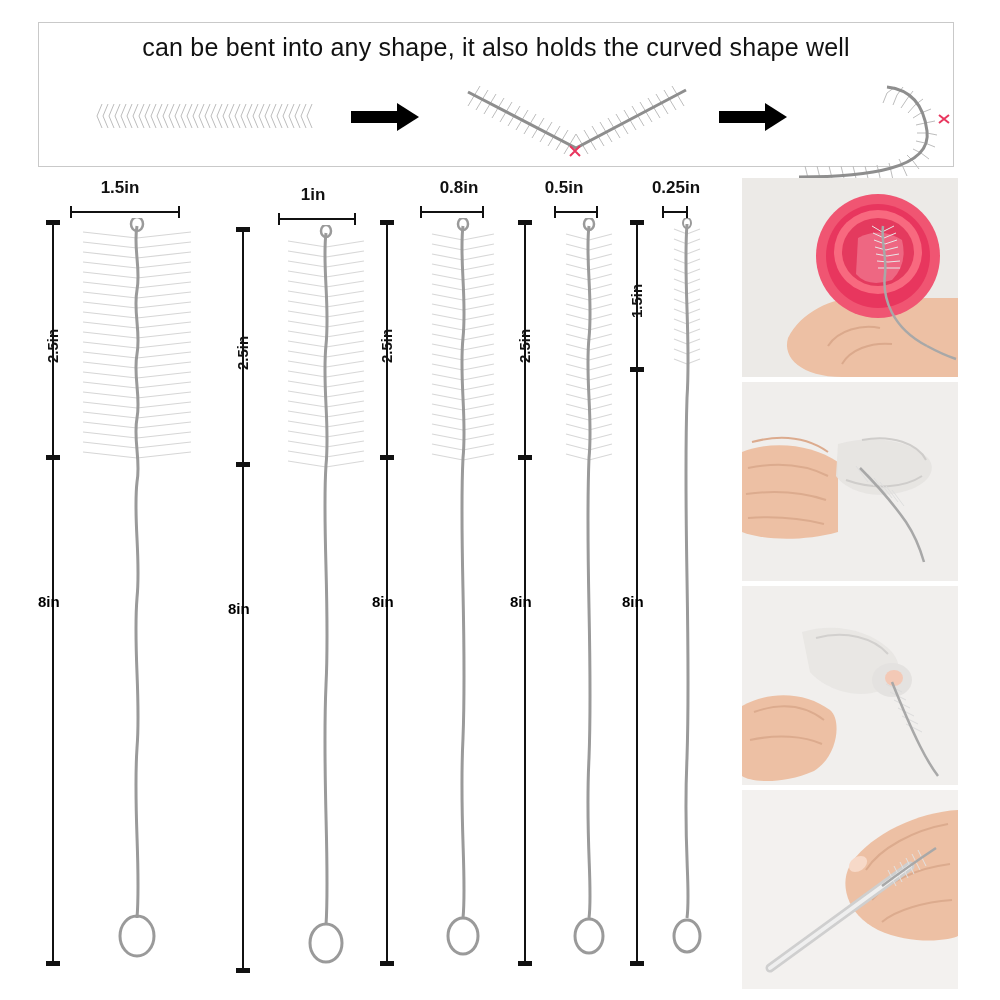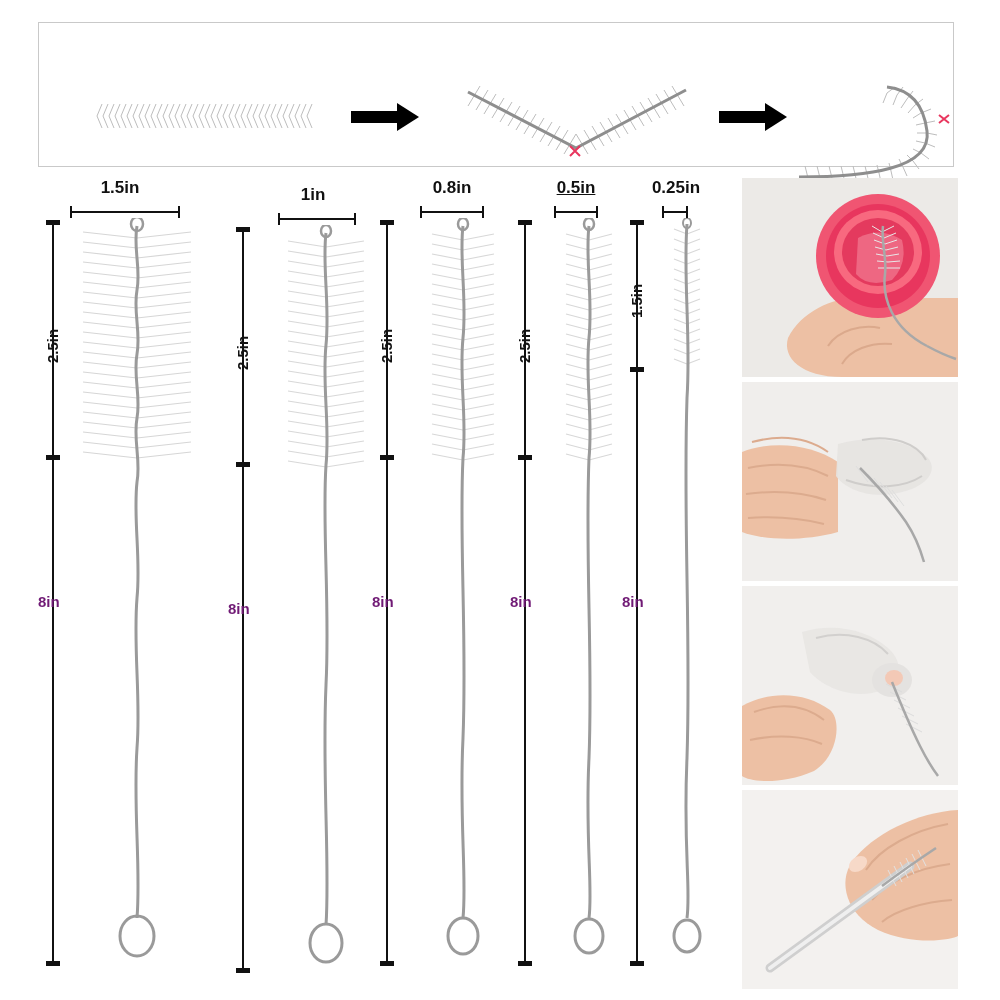--- a/index.html
+++ b/index.html
@@ -47,34 +47,35 @@
   
   .vbar{position:absolute;width:14px;}
   .vbar .line{position:absolute;left:6px;top:0;width:2px;height:100%;background:#111;}
   .vbar .cap{position:absolute;left:0;width:14px;height:5px;background:#111;}
   .vbar .cap.t{top:0;}
   .vbar .cap.b{bottom:0;}
   .vlabel{
     position:absolute;font-size:15px;font-weight:bold;color:#111;
     transform:rotate(-90deg);transform-origin:left top;white-space:nowrap;
   }
-  .hlabel{position:absolute;font-size:15px;font-weight:bold;color:#701a75;white-space:nowrap;}
+  .hlabel{position:absolute;font-size:15px;font-weight:bold;color:#000000;white-space:nowrap;}
   
   .photo{
     position:absolute;left:742px;width:216px;height:199px;overflow:hidden;
     background:#efefef;
   }
   .photo .inner{position:absolute;inset:0;}
   
   .p1{background:linear-gradient(145deg,#f4f2f0 0%,#eceae8 100%);}
 </style>
 </head>
 <body>
 
 <div id="banner">
+  <div id="banner-title">can be bent into any shape, it also holds the curved shape well</div>
 
   <svg class="brushsvg" style="left:18px;top:65px;" width="275" height="55" viewBox="0 0 275 55">
     <defs>
       <linearGradient id="wireg" x1="0" y1="0" x2="0" y2="1">
         <stop offset="0" stop-color="#d8d8d8"></stop>
           <stop offset="0.5" stop-color="#8e8e8e"></stop>
           <stop offset="1" stop-color="#cccccc"></stop>
       </linearGradient>
     </defs>
     <g stroke="#bdbdbd" stroke-width="1">
@@ -185,21 +186,21 @@
       <path d="M50 22 L12 16 M50 32 L12 26 M50 42 L12 36 M50 52 L12 46 M50 62 L12 56 M50 72 L12 66 M50 82 L12 76 M50 92 L12 86 M50 102 L12 96 M50 112 L12 106 M50 122 L12 116 M50 132 L12 126 M50 142 L12 136 M50 152 L12 146 M50 162 L12 156 M50 172 L12 166 M50 182 L12 176 M50 192 L12 186 M50 202 L12 196 M50 212 L12 206 M50 222 L12 216 M50 232 L12 226 M50 242 L12 236"></path>
       <path d="M50 22 L88 16 M50 32 L88 26 M50 42 L88 36 M50 52 L88 46 M50 62 L88 56 M50 72 L88 66 M50 82 L88 76 M50 92 L88 86 M50 102 L88 96 M50 112 L88 106 M50 122 L88 116 M50 132 L88 126 M50 142 L88 136 M50 152 L88 146 M50 162 L88 156 M50 172 L88 166 M50 182 L88 176 M50 192 L88 186 M50 202 L88 196 M50 212 L88 206 M50 222 L88 216 M50 232 L88 226 M50 242 L88 236"></path>
     </g>
     <path d="M50 8 C 46 40, 54 80, 50 120 C 46 160, 54 200, 50 240 C 46 300, 54 380, 50 460 C 46 550, 54 640, 50 700" fill="none" stroke="#9a9a9a" stroke-width="3"></path>
     <ellipse cx="50" cy="6" rx="5" ry="6" fill="none" stroke="#9a9a9a" stroke-width="2.5"></ellipse>
     <ellipse cx="50" cy="718" rx="16" ry="19" fill="none" stroke="#9a9a9a" stroke-width="3"></ellipse>
   </svg>
 </div>
 
 <div class="col" style="left:372px;width:150px;">
-  <div class="col-title" style="left:25px;width:110px;">0.8in</div>
+  <div class="col-title" style="left:32px;width:110px;">0.8in</div>
 
   <div class="wbar" style="left:48px;top:28px;width:64px;">
     <div class="line"></div>
       <div class="tick l"></div>
       <div class="tick r"></div>
   </div>
 
   <div class="vbar" style="left:8px;top:42px;height:240px;">
     <div class="line"></div>
       <div class="cap t"></div>
@@ -219,21 +220,21 @@
       <path d="M45 22 L14 16 M45 32 L14 26 M45 42 L14 36 M45 52 L14 46 M45 62 L14 56 M45 72 L14 66 M45 82 L14 76 M45 92 L14 86 M45 102 L14 96 M45 112 L14 106 M45 122 L14 116 M45 132 L14 126 M45 142 L14 136 M45 152 L14 146 M45 162 L14 156 M45 172 L14 166 M45 182 L14 176 M45 192 L14 186 M45 202 L14 196 M45 212 L14 206 M45 222 L14 216 M45 232 L14 226 M45 242 L14 236"></path>
       <path d="M45 22 L76 16 M45 32 L76 26 M45 42 L76 36 M45 52 L76 46 M45 62 L76 56 M45 72 L76 66 M45 82 L76 76 M45 92 L76 86 M45 102 L76 96 M45 112 L76 106 M45 122 L76 116 M45 132 L76 126 M45 142 L76 136 M45 152 L76 146 M45 162 L76 156 M45 172 L76 166 M45 182 L76 176 M45 192 L76 186 M45 202 L76 196 M45 212 L76 206 M45 222 L76 216 M45 232 L76 226 M45 242 L76 236"></path>
     </g>
     <path d="M45 8 C 41 40, 49 80, 45 120 C 41 160, 49 200, 45 240 C 41 320, 49 420, 45 520 C 41 600, 49 660, 45 700" fill="none" stroke="#9a9a9a" stroke-width="3"></path>
     <ellipse cx="45" cy="6" rx="5" ry="6" fill="none" stroke="#9a9a9a" stroke-width="2.5"></ellipse>
     <ellipse cx="45" cy="718" rx="15" ry="18" fill="none" stroke="#9a9a9a" stroke-width="3"></ellipse>
   </svg>
 </div>
 
 <div class="col" style="left:510px;width:140px;">
-  <div class="col-title" style="left:16px;width:100px;text-decoration:underline;">0.5in</div>
+  <div class="col-title" style="left:4px;width:100px;">0.5in</div>
 
   <div class="wbar" style="left:44px;top:28px;width:44px;">
     <div class="line"></div>
       <div class="tick l"></div>
       <div class="tick r"></div>
   </div>
 
   <div class="vbar" style="left:8px;top:42px;height:240px;">
     <div class="line"></div>
       <div class="cap t"></div>

